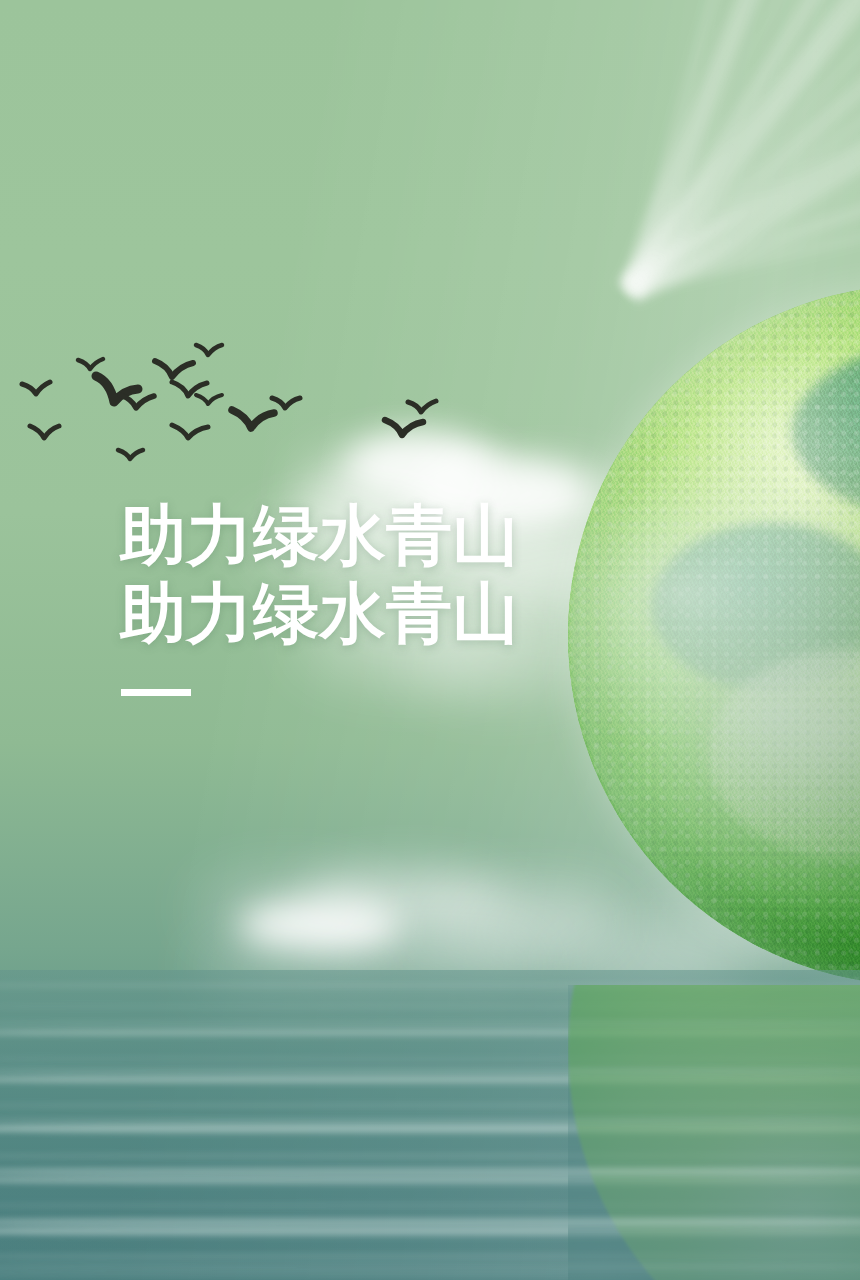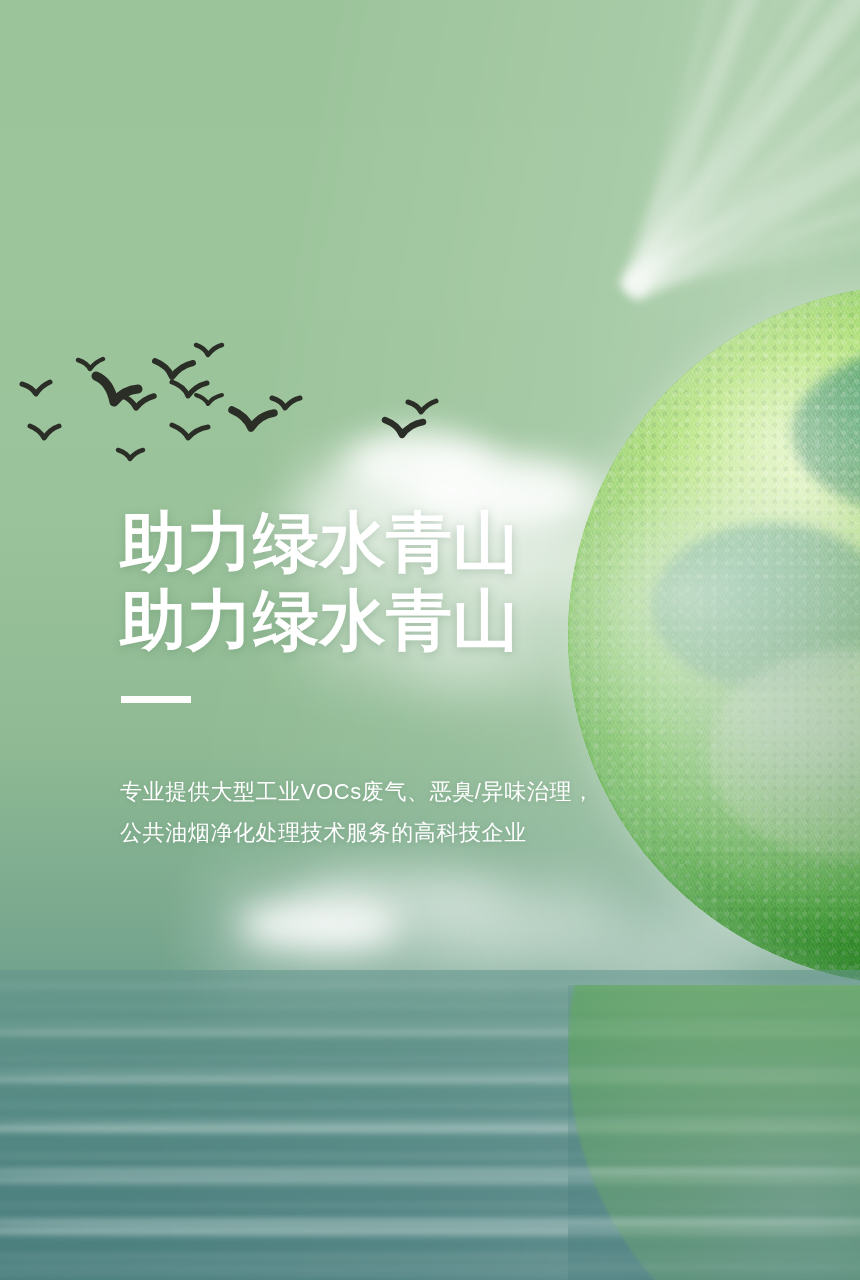--- a/index.html
+++ b/index.html
@@ -168,21 +168,21 @@
   }
   .ripple{
     position:absolute;left:-6%;width:112%;
     background:linear-gradient(to bottom, rgba(255,255,255,0) 0%, rgba(236,246,242,.80) 50%, rgba(255,255,255,0) 100%);
     filter:blur(3px);
     border-radius:50%;
   }
   .ripple.dim{background:linear-gradient(to bottom, rgba(255,255,255,0) 0%, rgba(225,238,234,.42) 50%, rgba(255,255,255,0) 100%);}
 
   
-  .content{position:absolute;left:120px;top:7px;width:620px;height:1072px;}
+  .content{position:absolute;left:120px;top:0;width:620px;height:1072px;}
   .headline{
     position:absolute;top:497px;left:0;
     color:#ffffff;
     font-size:66px;
     font-weight:700;
     line-height:1.18;
     letter-spacing:.5px;
     text-shadow:0 2px 10px rgba(70,110,80,.28);
     white-space:nowrap;
   }
@@ -317,19 +317,15 @@
       <div class="ripple" style="top: 246px; height: 12px; opacity: 0.58;"></div>
       <div class="ripple dim" style="top: 292px; height: 9px; opacity: 0.44;"></div>
     </div>
 
   <div class="content">
     <div class="headline">
       <span class="hl">助力绿水青山</span>
       <span class="hl">助力绿水青山</span>
     </div>
     <div class="divider"></div>
-    <div class="subtitle">
-      <span class="sl">专业提供大型工业VOCs废气、恶臭/异味治理，</span>
-      <span class="sl">公共油烟净化处理技术服务的高科技企业</span>
-    </div>
   </div>
 
 </div>
 
 </body></html>

